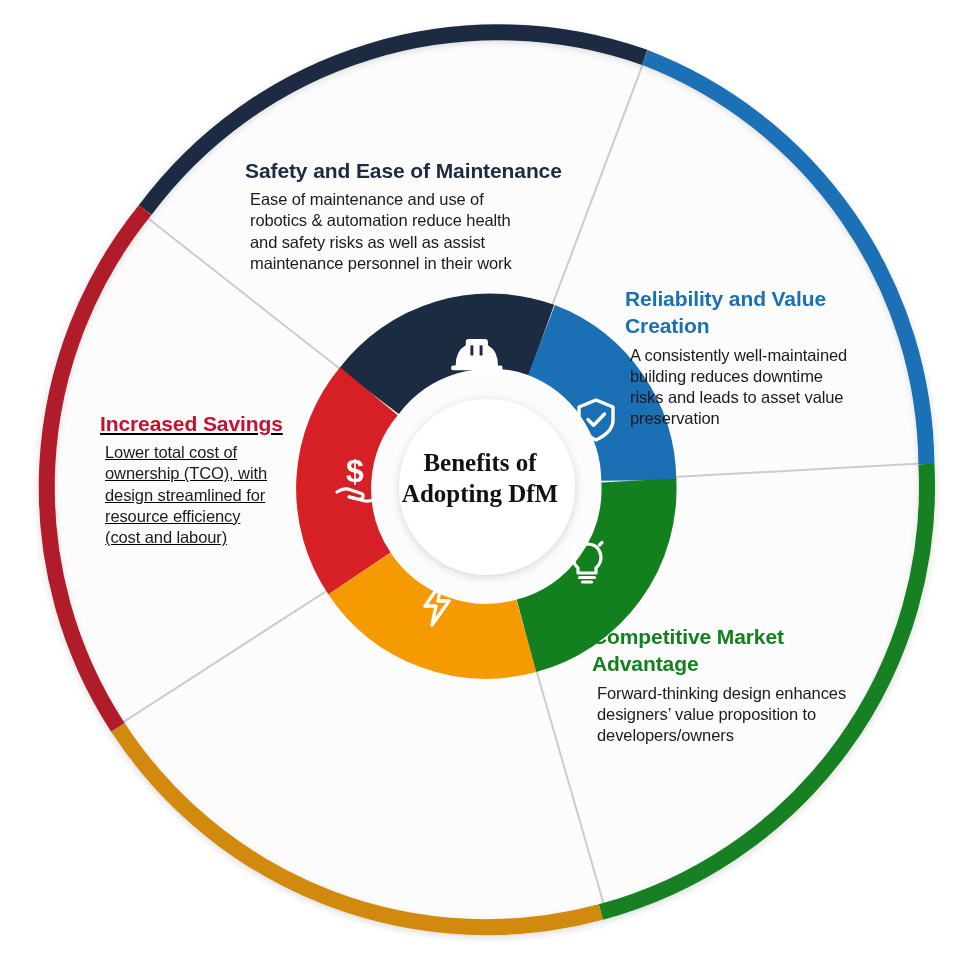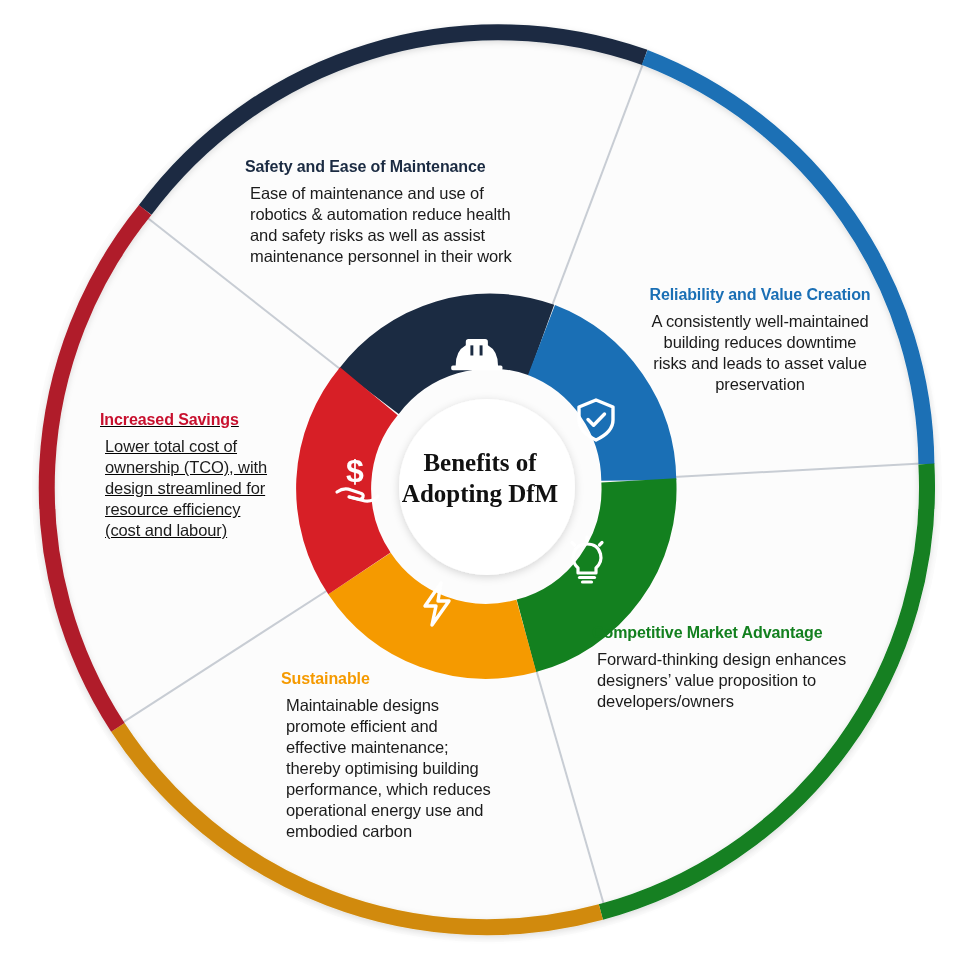--- a/index.html
+++ b/index.html
@@ -7,31 +7,31 @@
     width:975px;height:975px;overflow:hidden;
     background:#ffffff;
     font-family:"Liberation Sans", sans-serif;
     position:relative;
   }
   #wheel-root{position:absolute;inset:0;width:975px;height:975px;}
   svg#wheel-svg{position:absolute;left:0;top:0;width:975px;height:975px;}
 
   .txt-block{position:absolute;}
   .txt-title{
-    font-size:16px;font-weight:bold;line-height:1.30;
+    font-size:21px;font-weight:bold;line-height:1.30;
     margin:0 0 1px 0;letter-spacing:-0.1px;
   }
   .txt-body{
     font-size:16.5px;font-weight:400;line-height:1.28;
     color:#1b1b1b;margin:5px;white-space:pre-line;letter-spacing:-0.1px;
   }
 
   
   #label-safety     {left:245px; top:157px;  width:330px;}
-  #label-reliability{left:625px; top:285px;  width:270px;text-align:center;}
+  #label-reliability{left:625px; top:285px;  width:270px;}
   #label-competitive{left:592px; top:623px;  width:300px;}
   #label-sustainable{left:281px; top:669px;  width:250px;}
   #label-savings    {left:100px; top:410px;  width:215px;text-decoration:underline;}
 
   .center-label{
     position:absolute;left:380px;top:448px;width:200px;
     text-align:center;
     font-family:"Liberation Serif", serif;
     font-weight:bold;font-size:25px;line-height:1.22;color:#111111;
   }
@@ -142,30 +142,20 @@
 preservation</div>
   </div>
 
   <div class="txt-block" id="label-competitive">
     <div class="txt-title" style="color:#13801f">Competitive Market Advantage</div>
     <div class="txt-body">Forward-thinking design enhances
 designers’ value proposition to
 developers/owners</div>
   </div>
 
-  <div class="txt-block" id="label-sustainable">
-    <div class="txt-title" style="color:#f59a00">Sustainable</div>
-    <div class="txt-body">Maintainable designs
-promote efficient and
-effective maintenance;
-thereby optimising building
-performance, which reduces
-operational energy use and
-embodied carbon</div>
-  </div>
 
   <div class="txt-block" id="label-savings">
     <div class="txt-title" style="color:#c8102e">Increased Savings</div>
     <div class="txt-body">Lower total cost of
 ownership (TCO), with
 design streamlined for
 resource efficiency
 (cost and labour)</div>
   </div>
 

